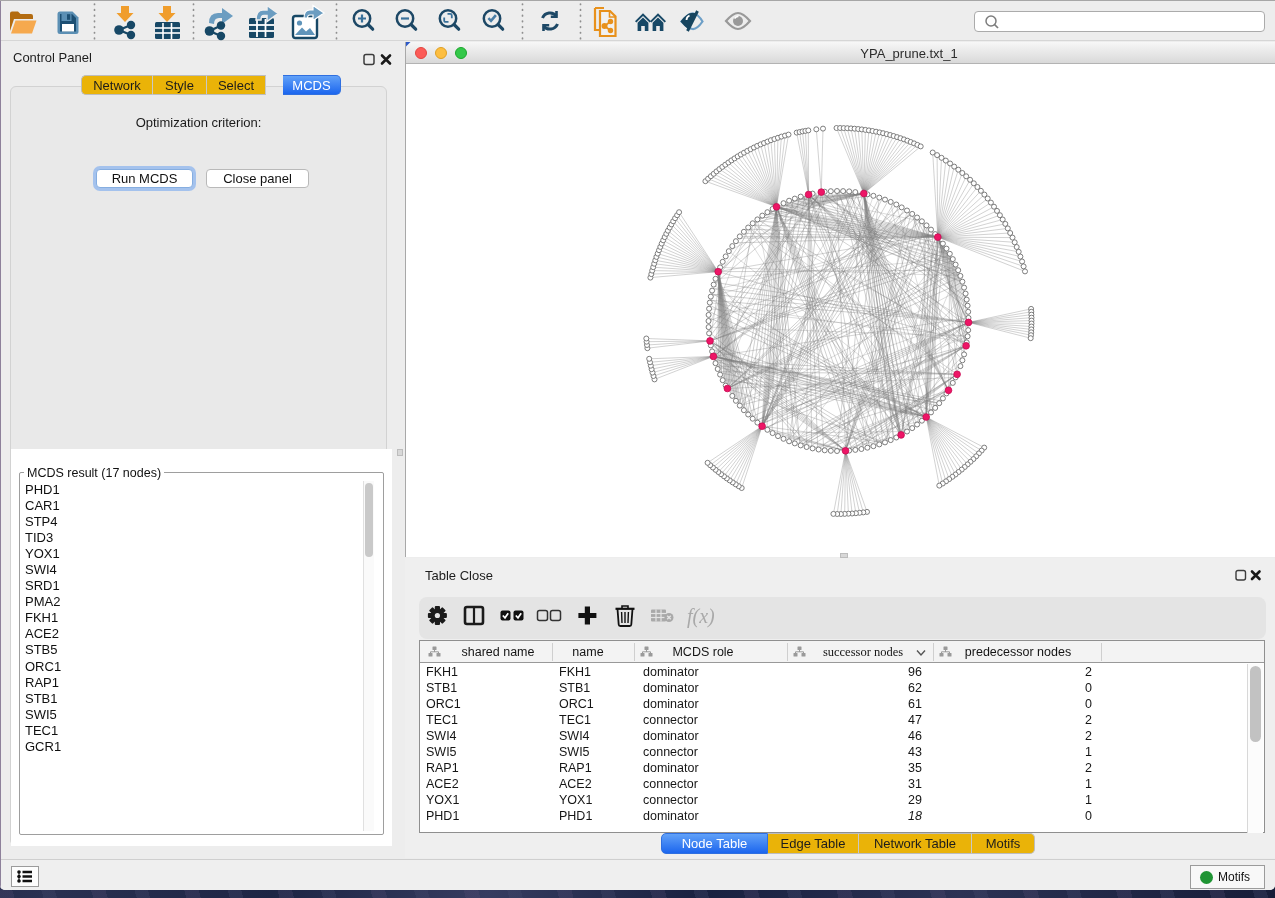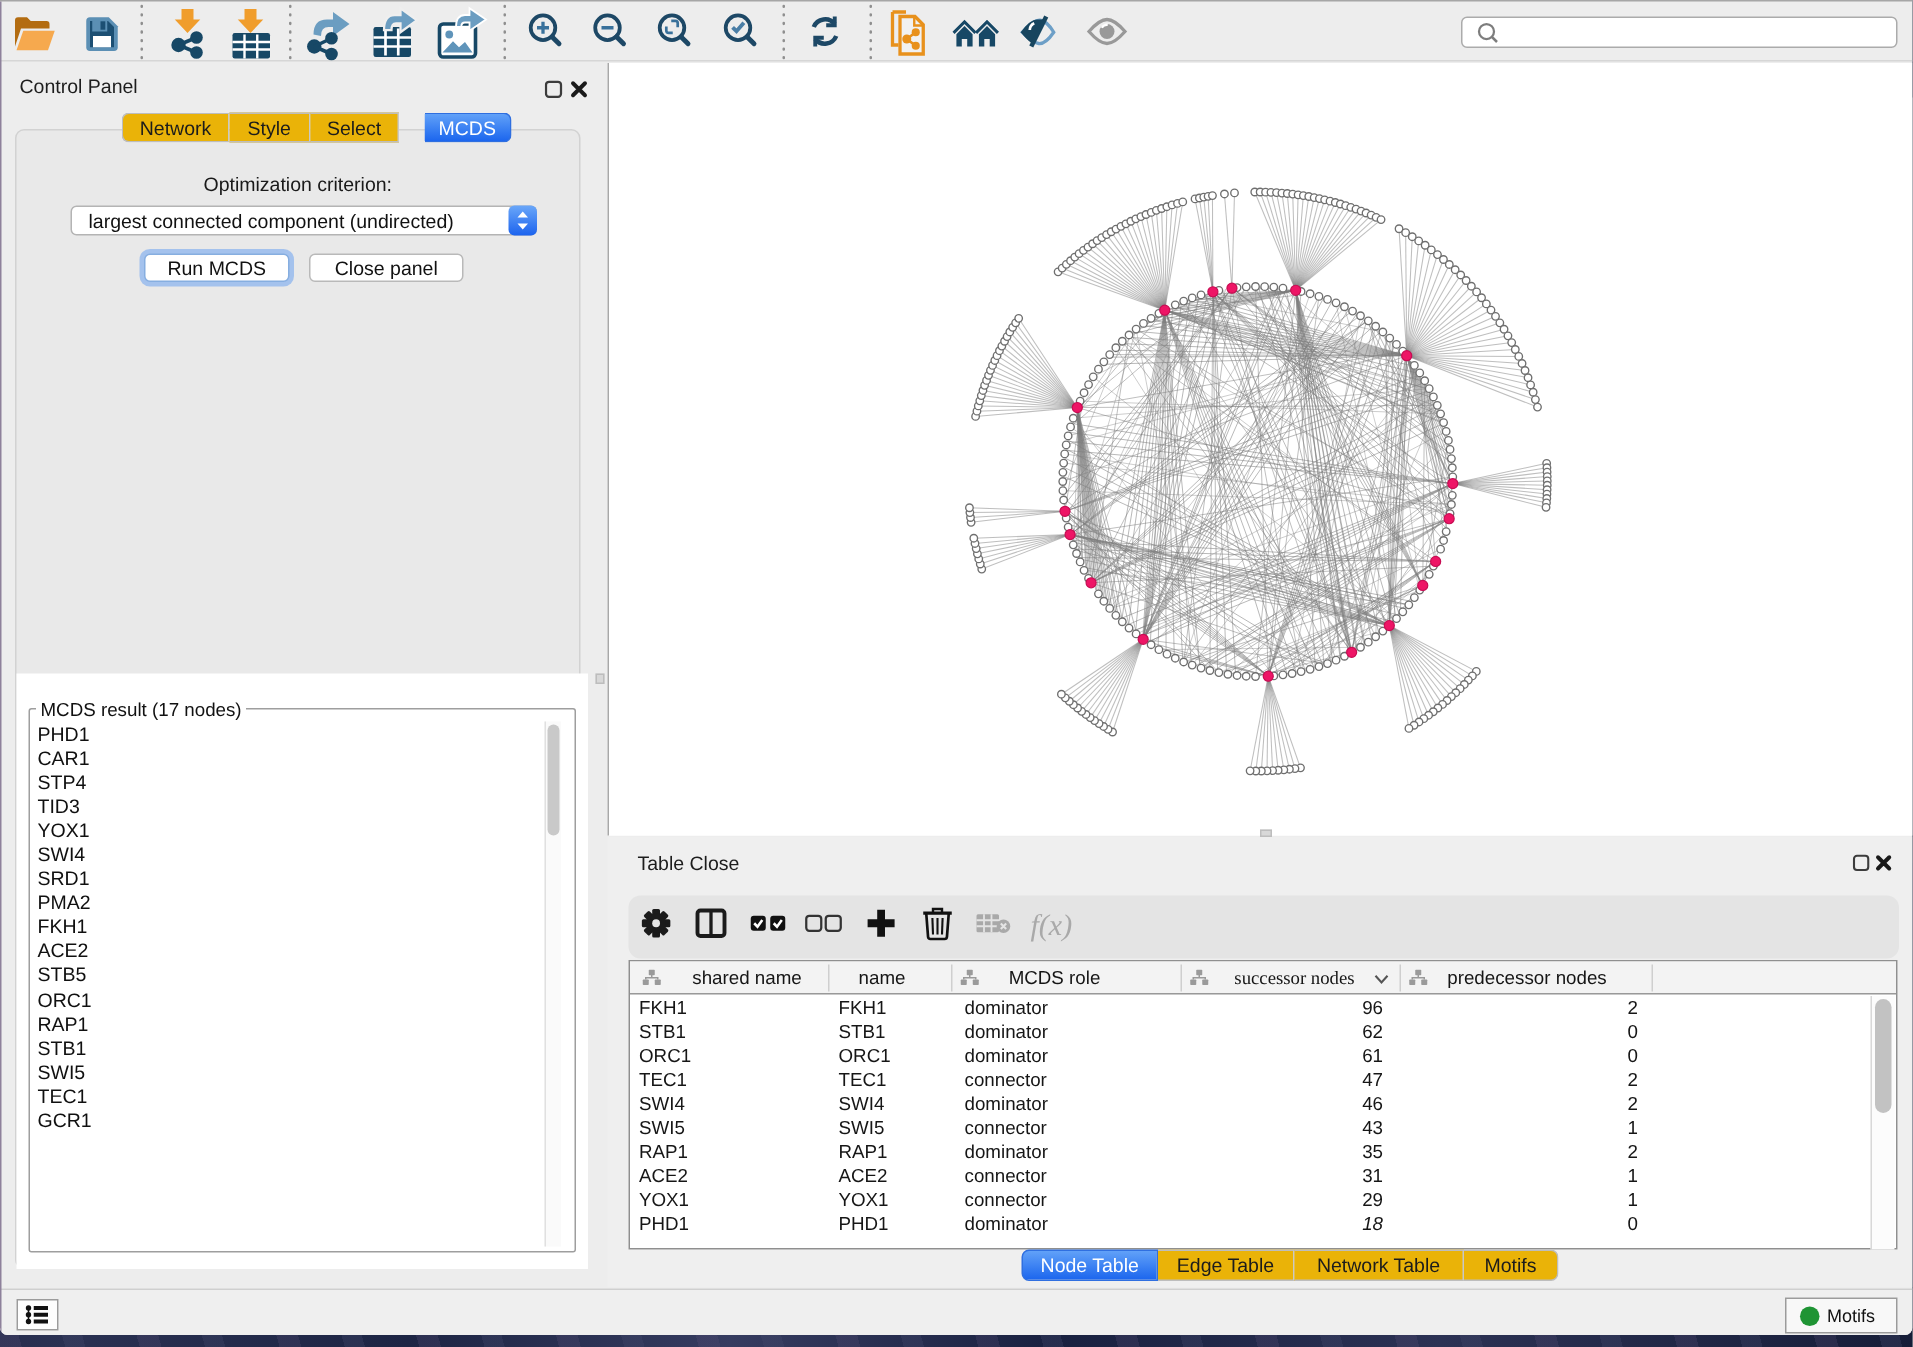--- a/index.html
+++ b/index.html
@@ -224,43 +224,43 @@
       <path d="M19 2.5 L27 10.5 M27 2.5 L19 10.5" stroke="#1a1a1a" stroke-width="2.6" stroke-linecap="round"></path>
     </svg>
     <div id="cp-inner"></div>
     <div class="seg" id="topseg" style="left:80px; top:33px; height:20px;">
       <div class="s first" style="width:72px;">Network</div>
       <div class="s" style="width:54px;">Style</div>
       <div class="s" style="width:59px;">Select</div>
       <div class="s sel last" style="width:58px;margin-left:17px;">MCDS</div>
     </div>
     <div id="optlabel">Optimization criterion:</div>
-    <div id="dropdown">
-        <span class="txt">largest connected component (undirected)</span>
-      <div class="spin">
-          <svg width="19" height="20" style="position:absolute;left:0;top:0;">
-        <path d="M6 8 L9.5 4 L13 8 Z" fill="#fff"></path>
-        <path d="M6 12 L9.5 16 L13 12 Z" fill="#fff"></path>
-      </svg>
-        </div>
-    </div>
     <div class="btn" id="runbtn">Run MCDS</div>
     <div class="btn" id="closebtn">Close panel</div>
     <div id="results-white"></div>
     <div id="groupbox"></div>
     <div id="gb-label">MCDS result (17 nodes)</div>
     <div id="mlist">PHD1<br>CAR1<br>STP4<br>TID3<br>YOX1<br>SWI4<br>SRD1<br>PMA2<br>FKH1<br>ACE2<br>STB5<br>ORC1<br>RAP1<br>STB1<br>SWI5<br>TEC1<br>GCR1</div>
     <div id="mscroll">
         <div id="mthumb"></div>
       </div>
   </div>
   <div id="vsplit">
       <div class="handle" style="left:1.5px; top:407px;"></div>
     </div>
   <div id="netwin">
+    <div id="nw-title">
+        <svg width="10" height="10" style="position:absolute;left:0;top:0;">
+          <path d="M0 0 L4.5 0 L0 4.5 Z" fill="#2d59c8"></path>
+        </svg>
+      <div class="light" style="left:9px;  background:#fc5b57; border:0.5px solid #e2463f;"></div>
+      <div class="light" style="left:29px;  background:#fdbe40; border:0.5px solid #dfa023;"></div>
+      <div class="light" style="left:49px;  background:#34c84a; border:0.5px solid #1ba72c;"></div>
+      <div class="t">YPA_prune.txt_1</div>
+    </div>
     <div id="graphbox"><svg id="gsvg" width="870" height="492">
           <line x1="312.2" y1="206.7" x2="351.9" y2="358.0" stroke="#7d7d7d" stroke-opacity="0.55" stroke-width="0.66"></line>
           <line x1="312.2" y1="206.7" x2="347.2" y2="354.1" stroke="#7d7d7d" stroke-opacity="0.55" stroke-width="0.66"></line>
           <line x1="312.2" y1="206.7" x2="342.6" y2="349.9" stroke="#7d7d7d" stroke-opacity="0.55" stroke-width="0.66"></line>
           <line x1="312.2" y1="206.7" x2="338.3" y2="345.6" stroke="#7d7d7d" stroke-opacity="0.55" stroke-width="0.66"></line>
           <line x1="312.2" y1="206.7" x2="334.2" y2="341.0" stroke="#7d7d7d" stroke-opacity="0.55" stroke-width="0.66"></line>
           <line x1="312.2" y1="206.7" x2="330.3" y2="336.3" stroke="#7d7d7d" stroke-opacity="0.55" stroke-width="0.66"></line>
           <line x1="312.2" y1="206.7" x2="326.6" y2="331.4" stroke="#7d7d7d" stroke-opacity="0.55" stroke-width="0.66"></line>
           <line x1="312.2" y1="206.7" x2="323.1" y2="326.3" stroke="#7d7d7d" stroke-opacity="0.55" stroke-width="0.66"></line>
           <line x1="312.2" y1="206.7" x2="319.9" y2="321.1" stroke="#7d7d7d" stroke-opacity="0.55" stroke-width="0.66"></line>
@@ -1262,21 +1262,21 @@
           <div class="trow" style="left:139px;top:167px;">PHD1</div>
           <div class="trow" style="left:223px;top:167px;">dominator</div>
           <div class="trow num" style="left:402px;top:167px;width:100px;font-style:italic;">18</div>
           <div class="trow num" style="left:572px;top:167px;width:100px;">0</div>
         </div>
       <div id="tscroll">
           <div id="tthumb"></div>
         </div>
     </div>
     <div class="seg" id="botseg" style="left:256px; top:275px; height:21px;">
-      <div class="s sel first" style="width:91px;margin-left:20px;">Node Table</div>
+      <div class="s sel first" style="width:107px;">Node Table</div>
       <div class="s" style="width:91px;">Edge Table</div>
       <div class="s" style="width:113px;">Network Table</div>
       <div class="s last" style="width:63px;">Motifs</div>
     </div>
   </div>
   <div id="statusbar"></div>
   <div id="listbtn">
       <svg width="26" height="19" style="position:absolute;left:0;top:0;">
     <g fill="#111">
           <circle cx="7" cy="5" r="1.8"></circle>

